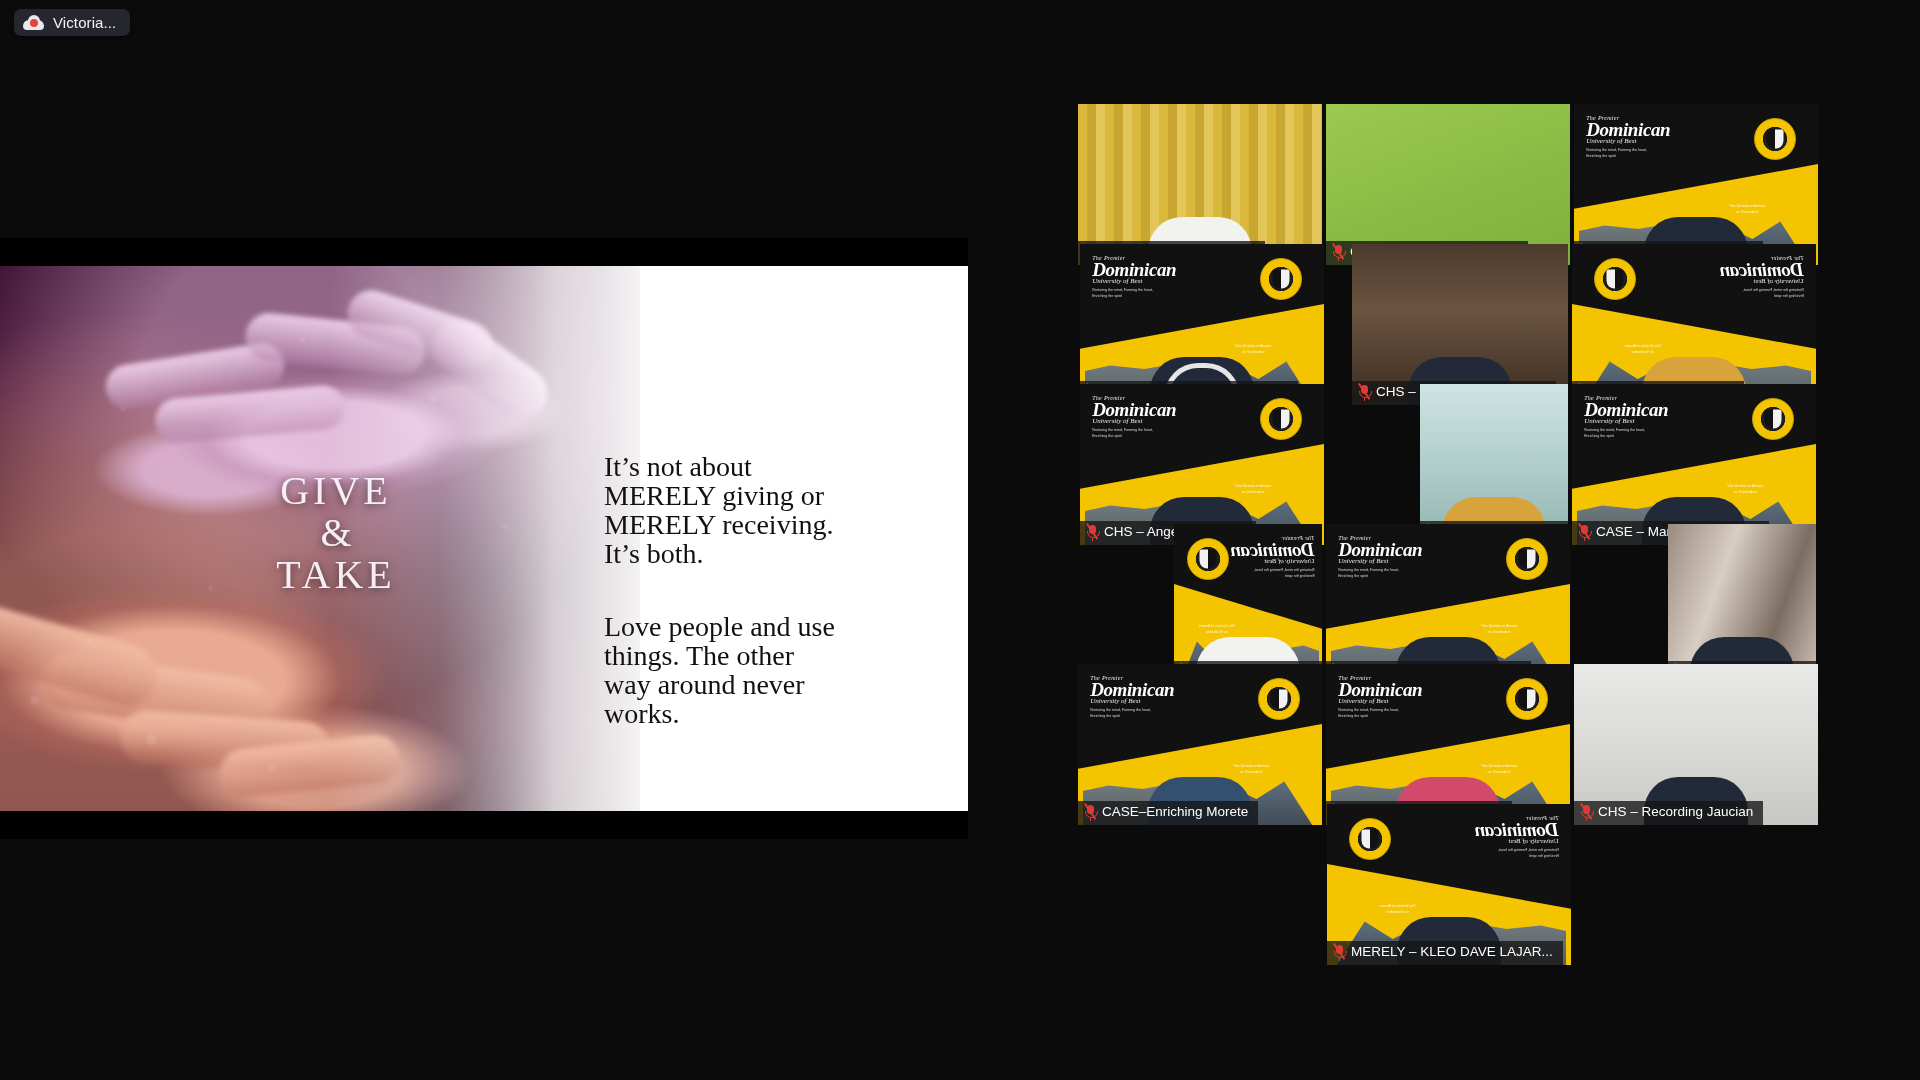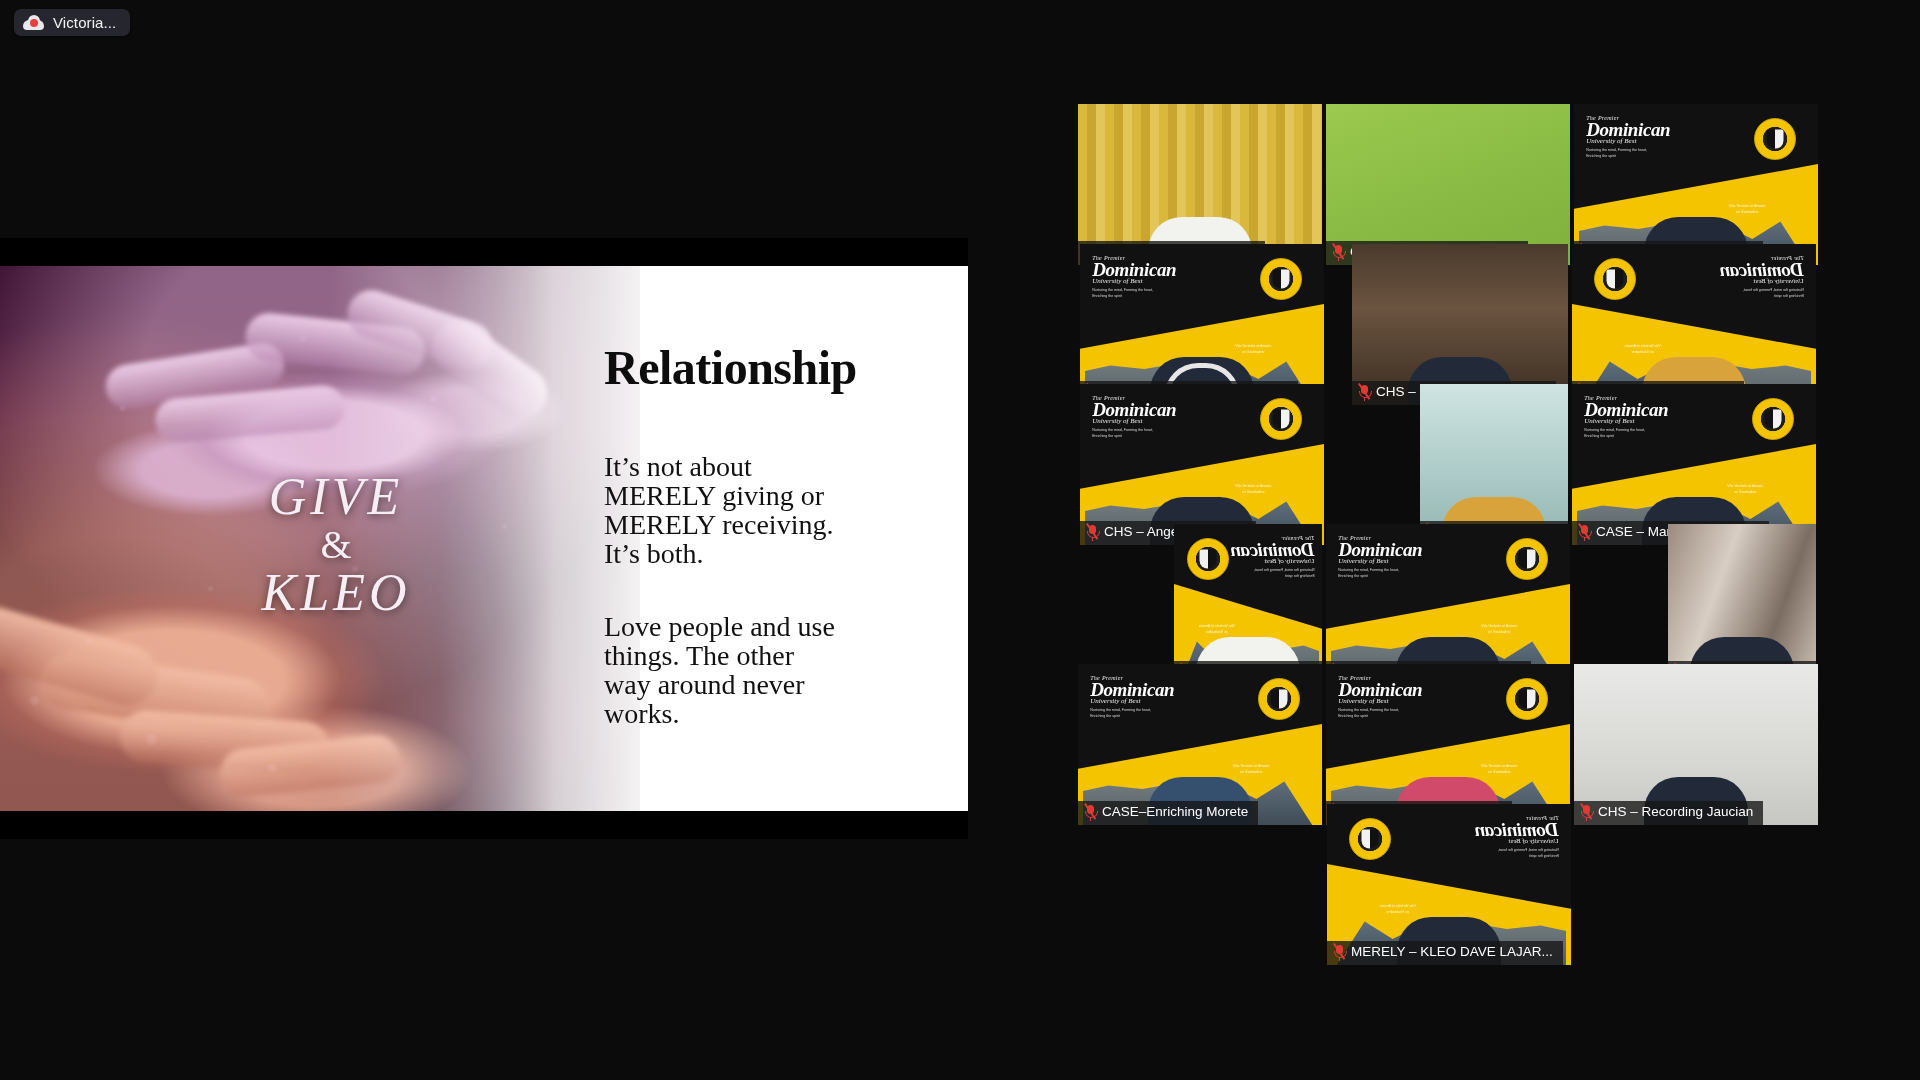--- a/index.html
+++ b/index.html
@@ -87,21 +87,21 @@
   #bokeh{position:absolute;left:0;top:0;width:640px;height:545px;}
   #bokeh i{position:absolute;border-radius:50%;background:rgba(255,225,245,.13);filter:blur(1px);}
 
   #give-take{
     position:absolute;left:236px;top:205px;width:200px;
     text-align:center;color:#f6eef4;
     font-family:"Liberation Serif", serif;
     text-shadow:0 2px 8px rgba(0,0,0,.55);
     line-height:1;
   }
-  #give-take .gt-line{font-size:52px;letter-spacing:4px;font-style:italic;}
+  #give-take .gt-line{font-size:40px;letter-spacing:4px;}
   #give-take .gt-amp{font-size:40px;margin:2px 0 2px;}
 
   #slide-title{
     position:absolute;left:604px;top:74px;
     font-family:"Liberation Serif", serif;
     font-weight:bold;font-size:48px;color:#0d0d0d;
     letter-spacing:-.5px;white-space:nowrap;
   }
   .slide-para{
     position:absolute;left:604px;
@@ -283,25 +283,24 @@
         <i style="left:430px;top:130px;width:7px;height:7px;"></i>
         <i style="left:502px;top:258px;width:5px;height:5px;"></i>
         <i style="left:120px;top:140px;width:5px;height:5px;"></i>
         <i style="left:300px;top:70px;width:6px;height:6px;"></i>
       </div>
       <div id="slide-fade"></div>
 
       <div id="give-take">
         <div class="gt-line">GIVE</div>
         <div class="gt-amp">&amp;</div>
-        <div class="gt-line">KLEO</div>
+        <div class="gt-line">TAKE</div>
       </div>
     </div>
 
-    <div id="slide-title">Relationship</div>
     <div class="slide-para" id="slide-para-1">It’s not about
 MERELY giving or
 MERELY receiving.
 It’s both.</div>
     <div class="slide-para" id="slide-para-2">Love people and use
 things. The other
 way around never
 works.</div>
   </div>
 </div>

